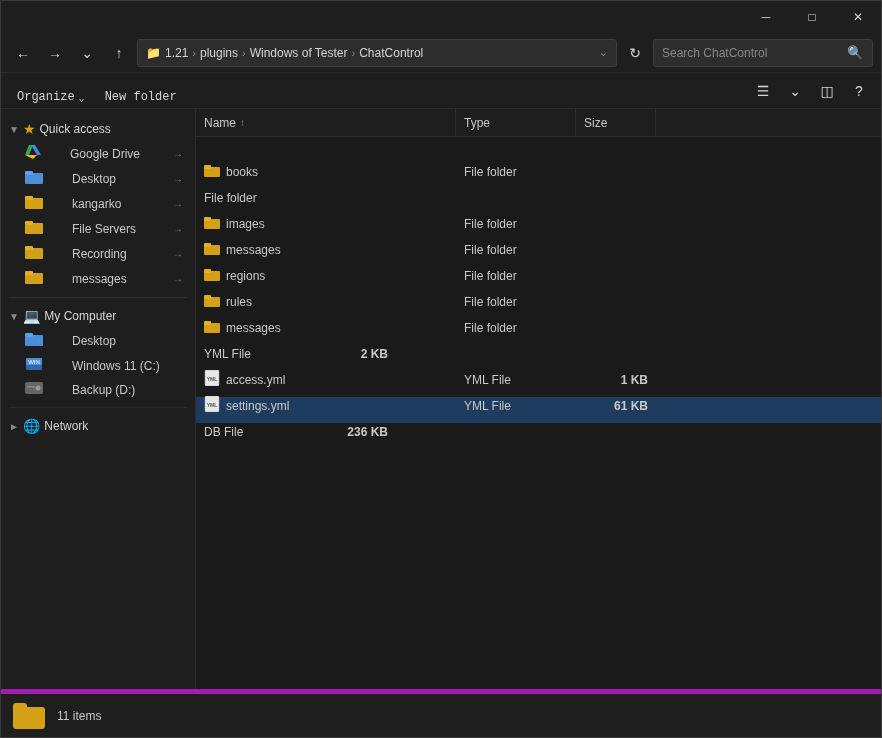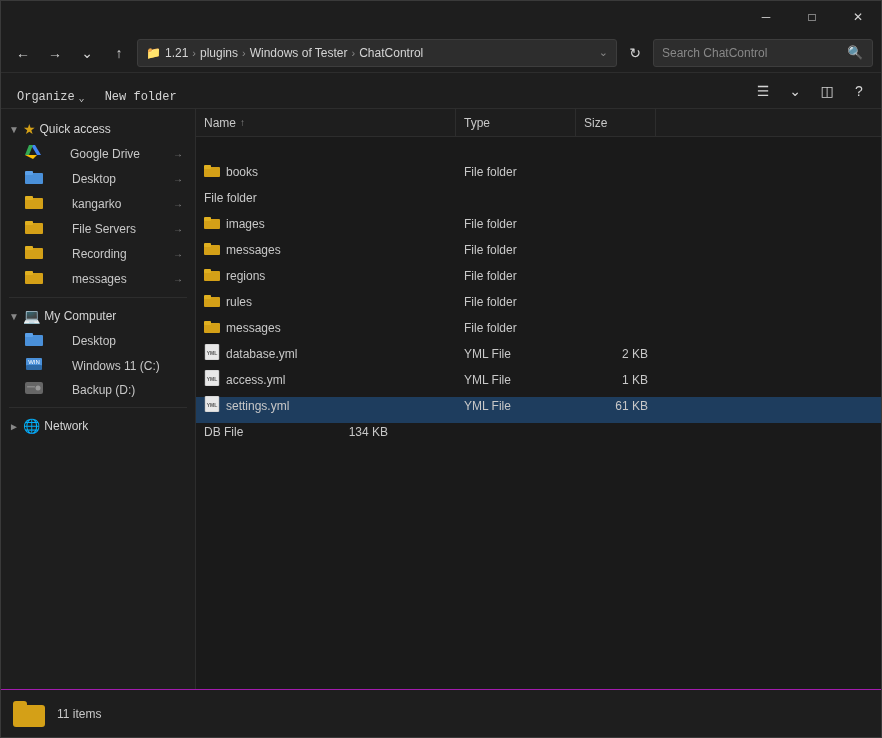--- a/index.html
+++ b/index.html
@@ -319,27 +319,27 @@
       align-items: center;
       gap: 6px;
       overflow: hidden;
       white-space: nowrap;
       text-overflow: ellipsis;
       margin-top: 44px;
     }
 
     .file-cell-name { width: 260px; flex-shrink: 0; }
     .file-cell-type { width: 120px; flex-shrink: 0; }
-    .file-cell-size { width: 80px; flex-shrink: 0; text-align: right; justify-content: flex-end; }
+    .file-cell-size { width: 80px; flex-shrink: 0; text-align: right; justify-content: flex-end; font-weight: bold; }
 
     
     .status-bar {
       height: 48px;
       background: #1e1e1e;
-      border-top: 1px solid #a21caf;
+      border-top: 5px solid #a21caf;
       display: flex;
       align-items: center;
       padding: 0 12px;
       gap: 12px;
       flex-shrink: 0;
     }
 
     .status-folder-icon {
       width: 32px;
       height: 26px;
@@ -686,29 +686,20 @@
       <span>messages</span>
     </div>
     <div class="file-cell file-cell-type">
       <span>File folder</span>
     </div>
     <div class="file-cell file-cell-size">
       <span></span>
     </div>
   </div>
           <div class="file-row">
-    <div class="file-cell file-cell-name">
-      <span>
-      <svg width="16" height="16" viewBox="0 0 16 16">
-        <rect x="1" y="0" width="14" height="16" rx="1" fill="#e8e8e8" stroke="#aaa" stroke-width="0.5"></rect>
-        <text x="8" y="11" text-anchor="middle" fill="#555" font-size="5" font-family="Arial" font-weight="bold">YML</text>
-      </svg>
-    </span>
-      <span>database.yml</span>
-    </div>
     <div class="file-cell file-cell-type">
       <span>YML File</span>
     </div>
     <div class="file-cell file-cell-size">
       <span>2 KB</span>
     </div>
   </div>
           <div class="file-row">
     <div class="file-cell file-cell-name">
       <span>
@@ -741,21 +732,21 @@
     </div>
     <div class="file-cell file-cell-size">
       <span>61 KB</span>
     </div>
   </div>
           <div class="file-row selected">
     <div class="file-cell file-cell-type">
       <span>DB File</span>
     </div>
     <div class="file-cell file-cell-size">
-      <span>134 KB</span>
+      <span>236 KB</span>
     </div>
   </div>
         </div>
 
     </div>
 
   </div>
 
   <div class="status-bar">
     <div class="status-folder-icon">

